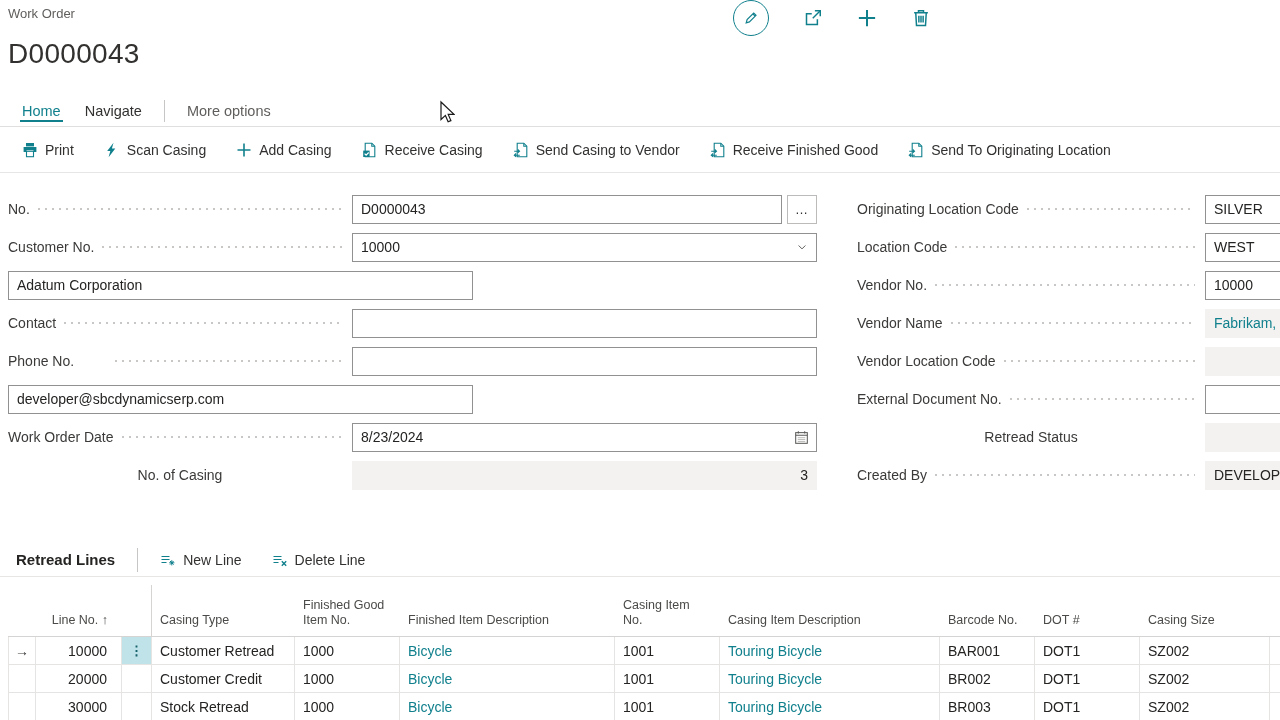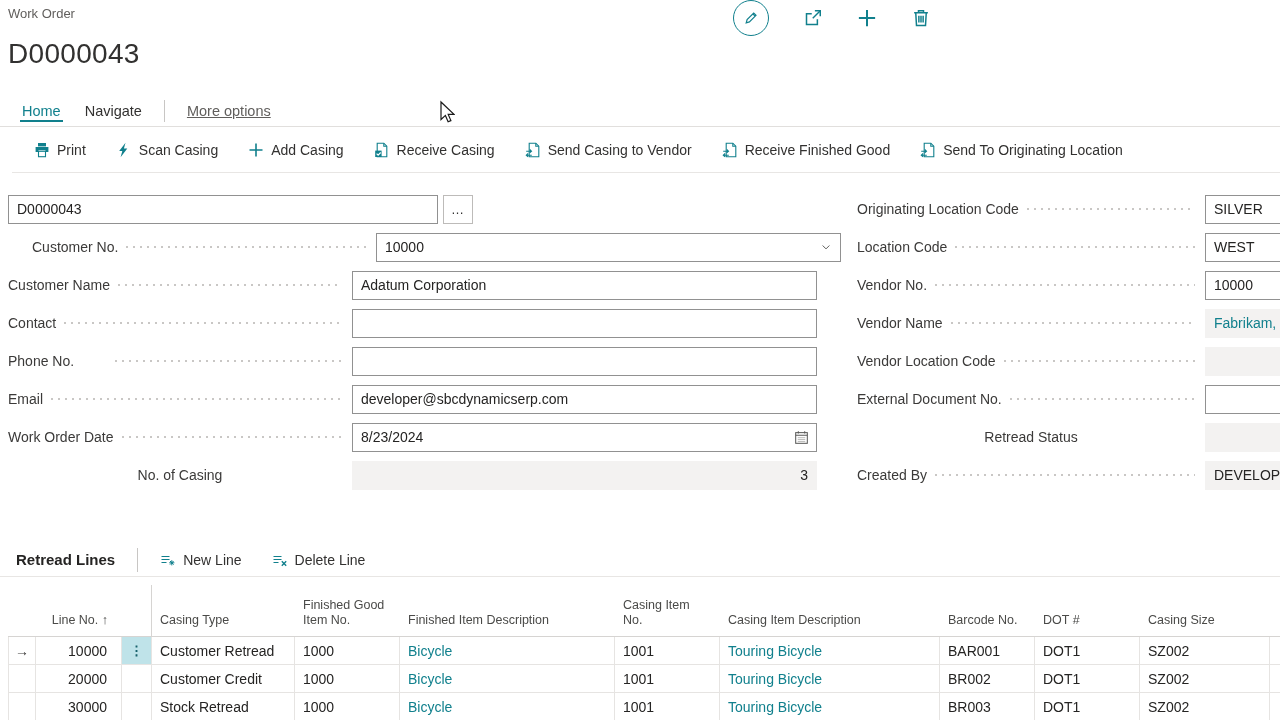--- a/index.html
+++ b/index.html
@@ -24,25 +24,25 @@
   .icon-btn{background:none;border:none;color:var(--accent);display:flex;align-items:center;justify-content:center;cursor:pointer;}
   .icon-btn .ic{width:20px;height:20px;display:block;}
   .icon-btn.edit{width:36px;height:36px;border:1.5px solid var(--accent);border-radius:50%;}
   .icon-btn.edit .ic{width:16px;height:16px;}
 
   .tabs{position:absolute;left:0;right:0;top:96px;height:31px;border-bottom:1px solid #e1dfdd;
         display:flex;align-items:center;padding-left:20px;gap:20px;font-size:14.5px;}
   .tab{position:relative;color:#323130;height:31px;display:flex;align-items:center;padding:0 2px;cursor:pointer;background:none;border:none;font:inherit;}
   .tab.active{color:var(--accent);}
   .tab.active::after{content:"";position:absolute;left:0;right:0;bottom:5px;height:2px;background:var(--accent);}
-  .tab.muted{color:var(--muted);text-decoration:underline;}
+  .tab.muted{color:var(--muted);}
   .tab-sep{width:1px;height:22px;background:#c8c6c4;}
 
   .actionbar{position:absolute;left:0;right:0;top:128px;height:45px;border-bottom:1px solid #e8e6e4;
-             display:flex;align-items:center;padding-left:22px;gap:30px;margin-left:12px;}
+             display:flex;align-items:center;padding-left:22px;gap:30px;}
   .action{display:flex;align-items:center;gap:7px;font-size:14px;color:#323130;background:none;border:none;font-family:inherit;cursor:pointer;}
   .action .ic{width:16px;height:16px;color:var(--accent);display:block;}
 
   .fields-left{position:absolute;left:8px;top:190px;width:809px;}
   .fields-right{position:absolute;left:857px;top:190px;width:423px;}
   .frow{height:38px;display:flex;align-items:center;}
   .lwrap{display:flex;align-items:center;flex:none;min-width:0;}
   .flabel{font-size:14px;color:var(--label);white-space:nowrap;}
   .leader{flex:1;height:2px;margin:0 10px 0 8px;
           background-image:repeating-linear-gradient(90deg,#c9c7c5 0 2px,transparent 2px 7px);}
@@ -204,50 +204,50 @@
             <path d="M1.2 9.2h5.2M4.7 7.5l1.8 1.7-1.8 1.7"></path>
             <path d="M6.8 13.2H1.6M3.1 11.5L1.3 13.2l1.8 1.7"></path>
           </svg>
         </span>
       <span>Send To Originating Location</span>
     </button>
   </div>
 
   <div class="fields-left" id="fields-left">
       <div class="frow">
+        <div class="lwrap" style="width: 344px;">
+          <span class="flabel">No.</span>
+          <span class="leader"></span>
+        </div>
         <div class="ctrl">
           <div class="input narrow">
             <span class="val">D0000043</span>
           </div>
           <button class="assist">
             <span>…</span>
           </button>
         </div>
       </div>
       <div class="frow">
-        <div class="lwrap" style="width: 344px; margin-left: 24px;">
+        <div class="lwrap" style="width: 344px;">
           <span class="flabel">Customer No.</span>
           <span class="leader"></span>
         </div>
         <div class="ctrl">
           <div class="input">
             <span class="val">10000</span>
             <span class="chev">
               <svg viewBox="0 0 16 16" fill="none" stroke="currentColor" stroke-width="1.3">
                 <path d="M3.5 6l4.5 4.5L12.5 6"></path>
               </svg>
             </span>
           </div>
         </div>
       </div>
       <div class="frow">
-        <div class="lwrap" style="width: 344px;">
-          <span class="flabel">Customer Name</span>
-          <span class="leader"></span>
-        </div>
         <div class="ctrl">
           <div class="input">
             <span class="val">Adatum Corporation</span>
           </div>
         </div>
       </div>
       <div class="frow">
         <div class="lwrap" style="width: 344px;">
           <span class="flabel">Contact</span>
           <span class="leader"></span>
@@ -263,24 +263,20 @@
           <span class="flabel">Phone No.</span>
           <span class="leader"></span>
         </div>
         <div class="ctrl">
           <div class="input">
             <span class="val"></span>
           </div>
         </div>
       </div>
       <div class="frow">
-        <div class="lwrap" style="width: 344px;">
-          <span class="flabel">Email</span>
-          <span class="leader"></span>
-        </div>
         <div class="ctrl">
           <div class="input">
             <span class="val">developer@sbcdynamicserp.com</span>
           </div>
         </div>
       </div>
       <div class="frow">
         <div class="lwrap" style="width: 344px;">
           <span class="flabel">Work Order Date</span>
           <span class="leader"></span>

